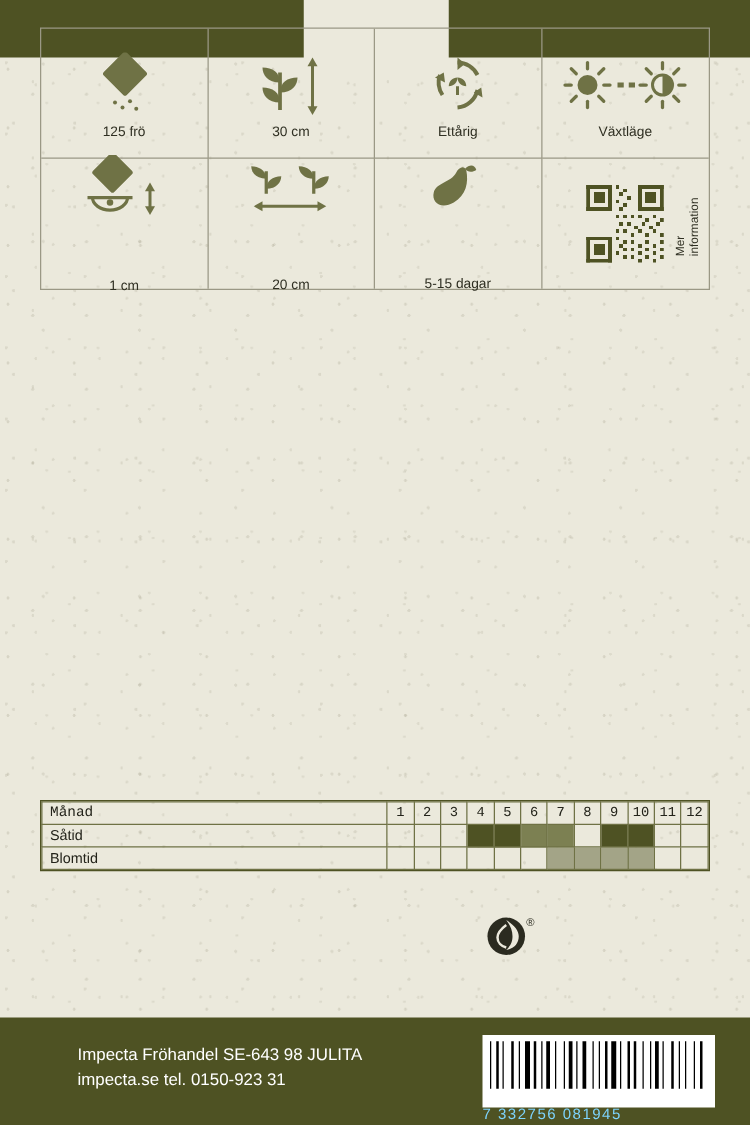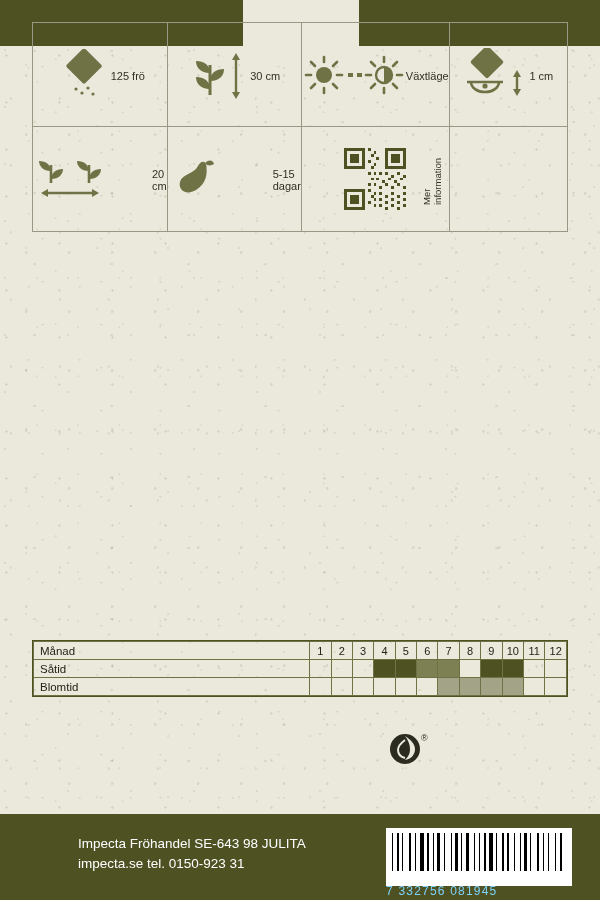--- a/index.html
+++ b/index.html
@@ -52,21 +52,21 @@
   .icongrid {
     margin:22px 32px 0 32px;
     border:1px solid #9a9885;
     display:grid;
     grid-template-columns:repeat(4,1fr);
     grid-template-rows:104px 104px;
   }
   .cell {
     border-right:1px solid #9a9885;
     border-bottom:1px solid #9a9885;
-    display:flex; flex-direction:row; align-items:center; justify-content:center;
+    display:flex; flex-direction:column; align-items:center; justify-content:center;
     position:relative;
   }
   .cell:nth-child(4n) { border-right:none; }
   .cell:nth-child(n+5) { border-bottom:none;gap:43px; }
   .cell .glyph { height:60px; display:flex; align-items:center; justify-content:center; }
   .cell .clabel {
     font-size:11px; color:#2f2f22; margin-top:2px;
   }
   .qrcell { padding:0; }
   .qrbox { display:flex; align-items:center; justify-content:center; width:100%; height:100%; }
@@ -96,41 +96,41 @@
   .months td, .months th {
     border:1px solid #6f7245;
     height:18px;
     padding:0;
     font-weight:normal;
     text-align:center;
   }
   .months td.rowlab, .months th.rowlab {
     text-align:left; padding-left:6px; width:278px; font-size:11.5px;
   }
-  .months tr.head td, .months tr.head th { font-weight:normal; }
+  .months tr.head td, .months tr.head th { font-weight:normal;font-family:Liberation Mono, monospace; }
   .mcell { width:21.5px; }
   .fill-dark { background:#4e5223; }
   .fill-mid  { background:#7c8052; }
   .fill-light{ background:#a3a487; }
 
   .guarantee {
     position:absolute; left:32px; top:723px;
     font-size:9.5px; color:#23231a; line-height:1.35;
   }
   .ecolabel {
     position:absolute; left:385px; top:727px; width:44px; height:44px;
   }
 
   
   .bottombar {
     position:absolute; left:0; bottom:0; width:600px; height:86px;
     background:#4e5223; color:#ffffff;
   }
   .addr {
-    position:absolute; left:78px; top:20px;
+    position:absolute; left:62px; top:20px;
     font-size:13.5px; line-height:1.45; color:#fff;
   }
   .barcode-box {
     position:absolute; right:28px; top:14px;
     width:186px; height:58px; background:#fff;
     padding:5px 6px 2px 6px;
   }
   .bars { height:38px; display:flex; align-items:flex-end; gap:0; }
   .bars i { display:block; background:#000; height:100%; }
   .bcnum {
@@ -171,20 +171,38 @@
           <path d="M22 32 C32 32 36 26 36 20 C28 20 22 24 22 32Z" fill="#6f7245"></path>
           <path d="M22 40 C12 40 8 34 8 28 C16 28 22 32 22 40Z" fill="#6f7245"></path>
           <path d="M48 8 L48 46" stroke="#6f7245" stroke-width="2.4"></path>
           <path d="M48 4 L44 11 L52 11 Z" fill="#6f7245"></path>
           <path d="M48 50 L44 43 L52 43 Z" fill="#6f7245"></path>
         </svg>
       </div>
       <div class="clabel">30 cm</div>
     </div>
 
+    <div class="cell">
+      <div class="glyph">
+        <svg width="56" height="52" viewBox="0 0 56 52">
+          <g fill="none" stroke="#6f7245" stroke-width="3.2">
+            <path d="M28 8 A18 18 0 0 1 44 18"></path>
+            <path d="M44 30 A18 18 0 0 1 28 44"></path>
+            <path d="M16 34 A18 18 0 0 1 14 18"></path>
+          </g>
+          <path d="M28 4 L34 9 L28 14 Z" fill="#6f7245"></path>
+          <path d="M47 28 L48 36 L41 32 Z" fill="#6f7245"></path>
+          <path d="M10 20 L17 16 L18 24 Z" fill="#6f7245"></path>
+          <path d="M28 20 C24 20 21 23 21 27 C25 27 28 24 28 20Z" fill="#6f7245"></path>
+          <path d="M28 20 C32 20 35 23 35 27 C31 27 28 24 28 20Z" fill="#6f7245"></path>
+          <path d="M28 27 L28 34" stroke="#6f7245" stroke-width="2.4"></path>
+        </svg>
+      </div>
+      <div class="clabel">Ettårig</div>
+    </div>
 
     <div class="cell">
       <div class="glyph">
         <svg width="104" height="48" viewBox="0 0 104 48">
           <g fill="#6f7245">
             <circle cx="22" cy="24" r="8"></circle>
             <g stroke="#6f7245" stroke-width="2.6" stroke-linecap="round">
               <line x1="22" y1="6" x2="22" y2="11"></line>
               <line x1="22" y1="37" x2="22" y2="42"></line>
               <line x1="4" y1="24" x2="9" y2="24"></line>

